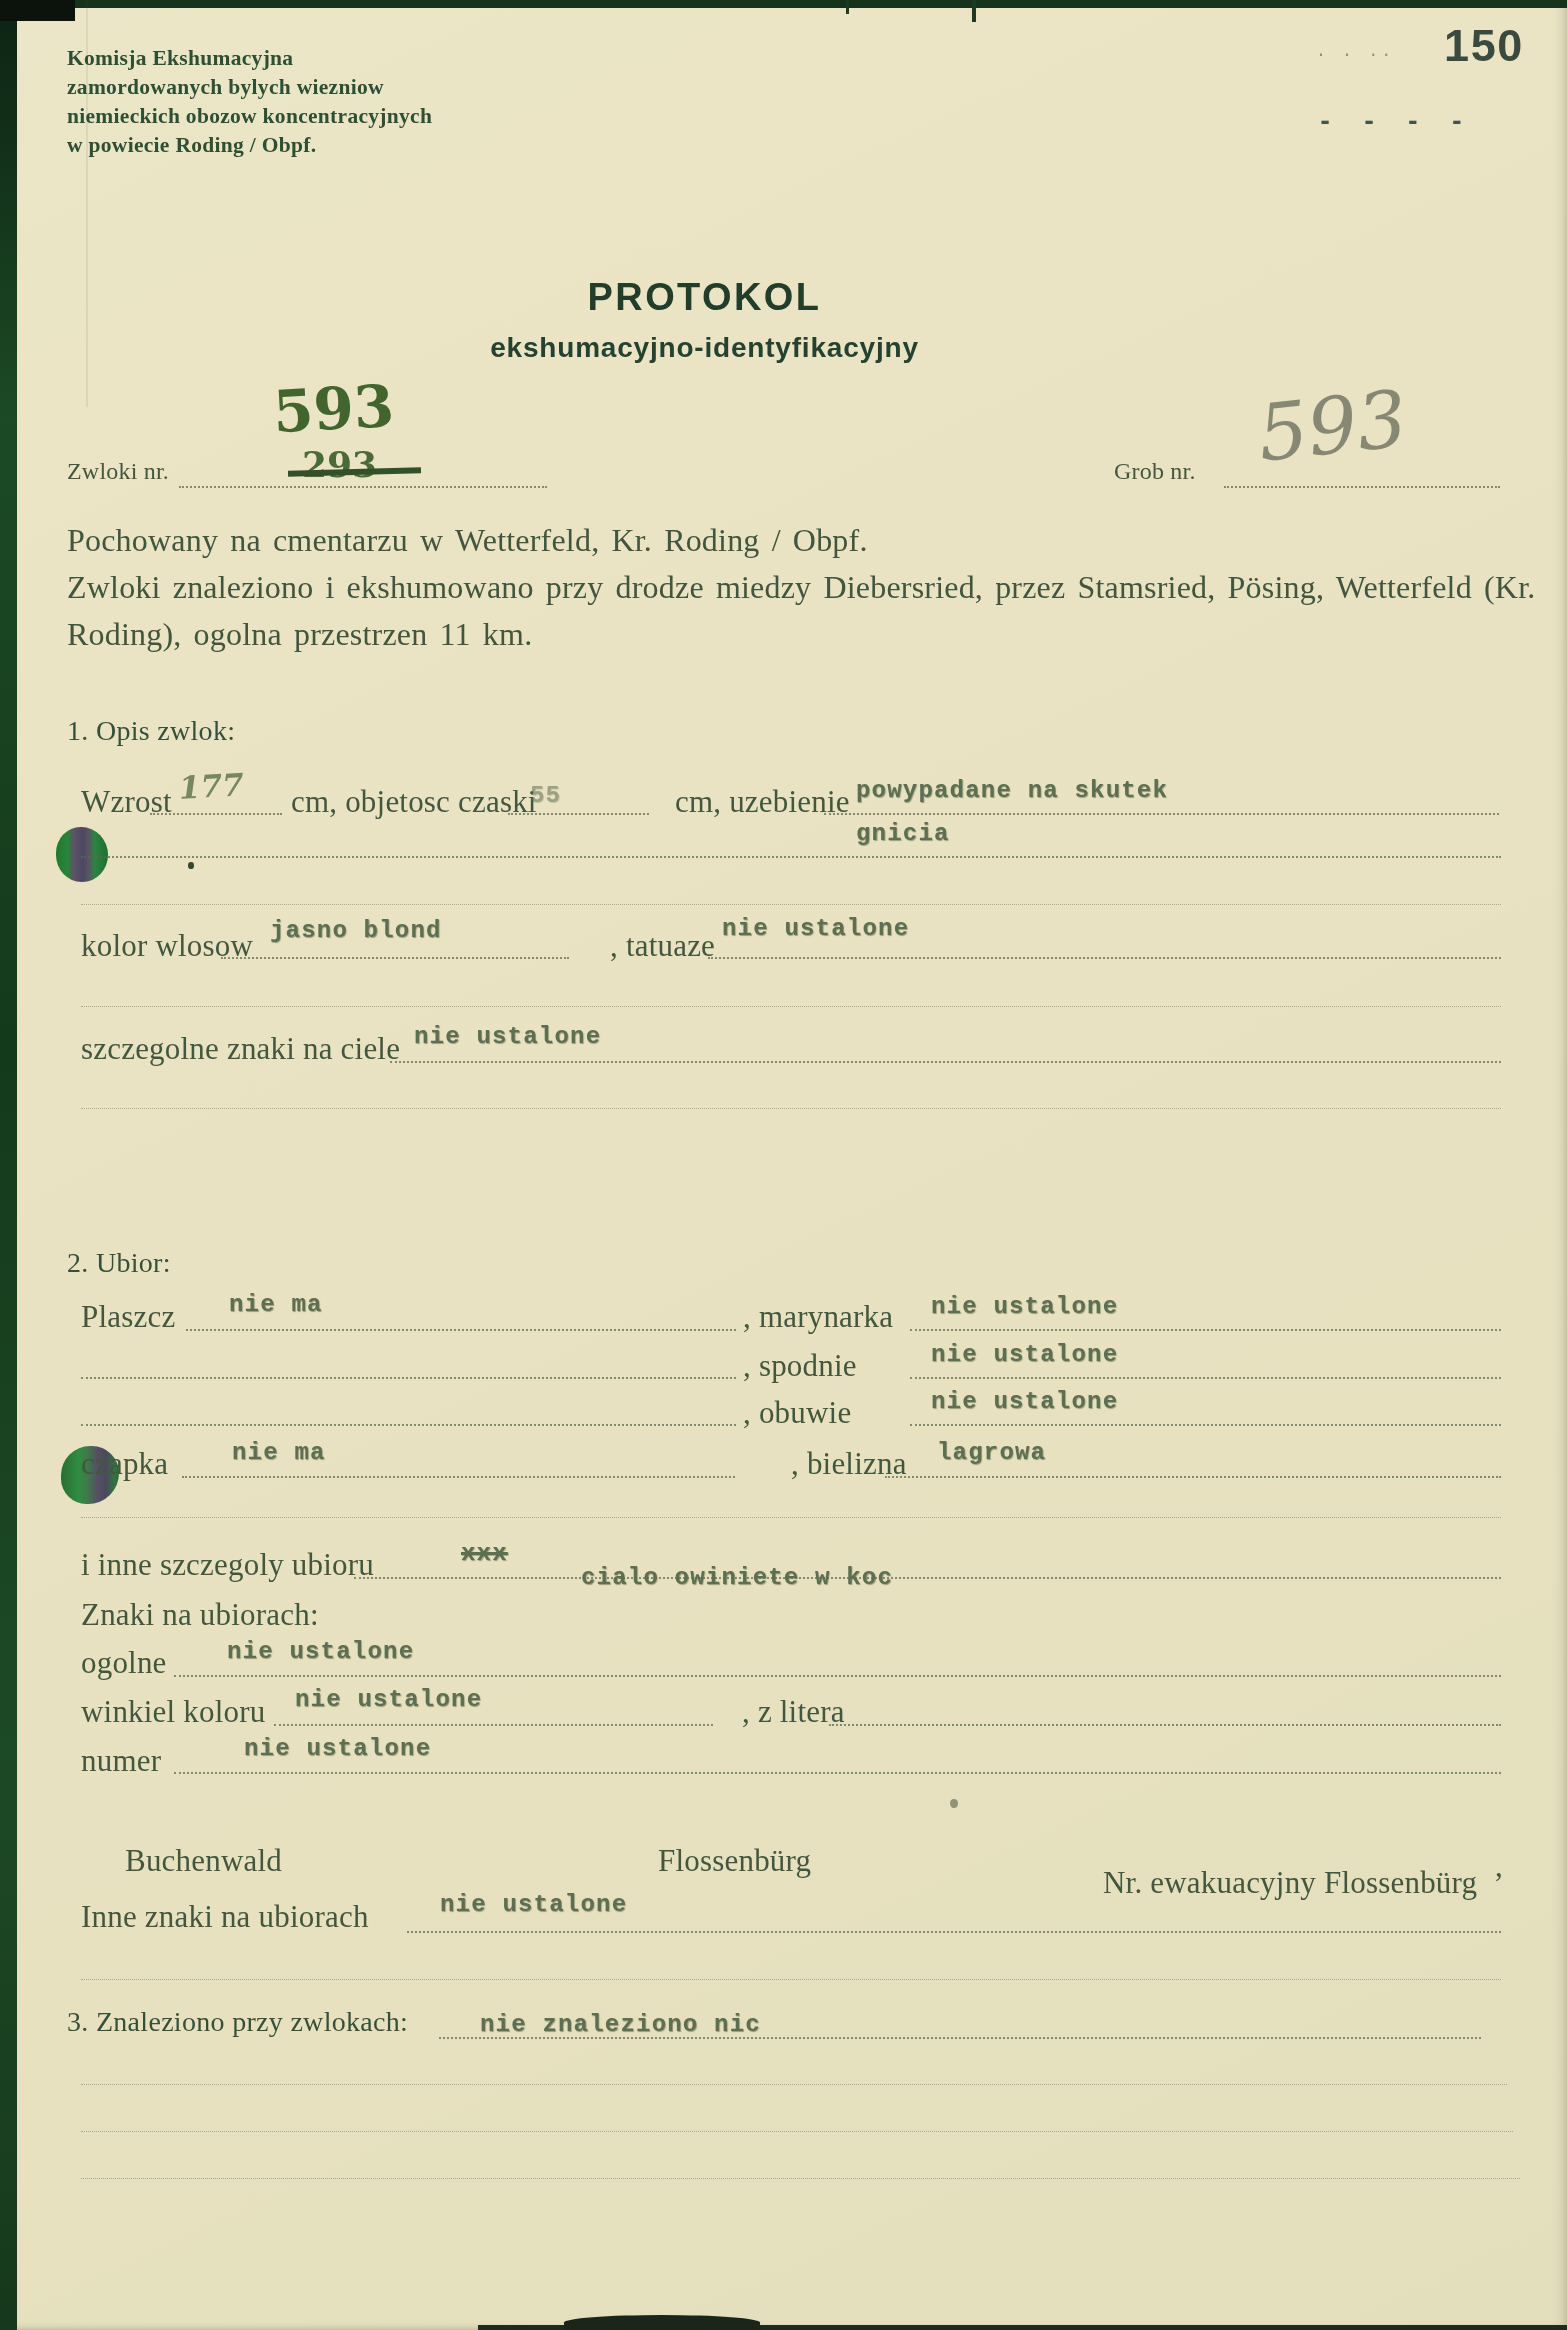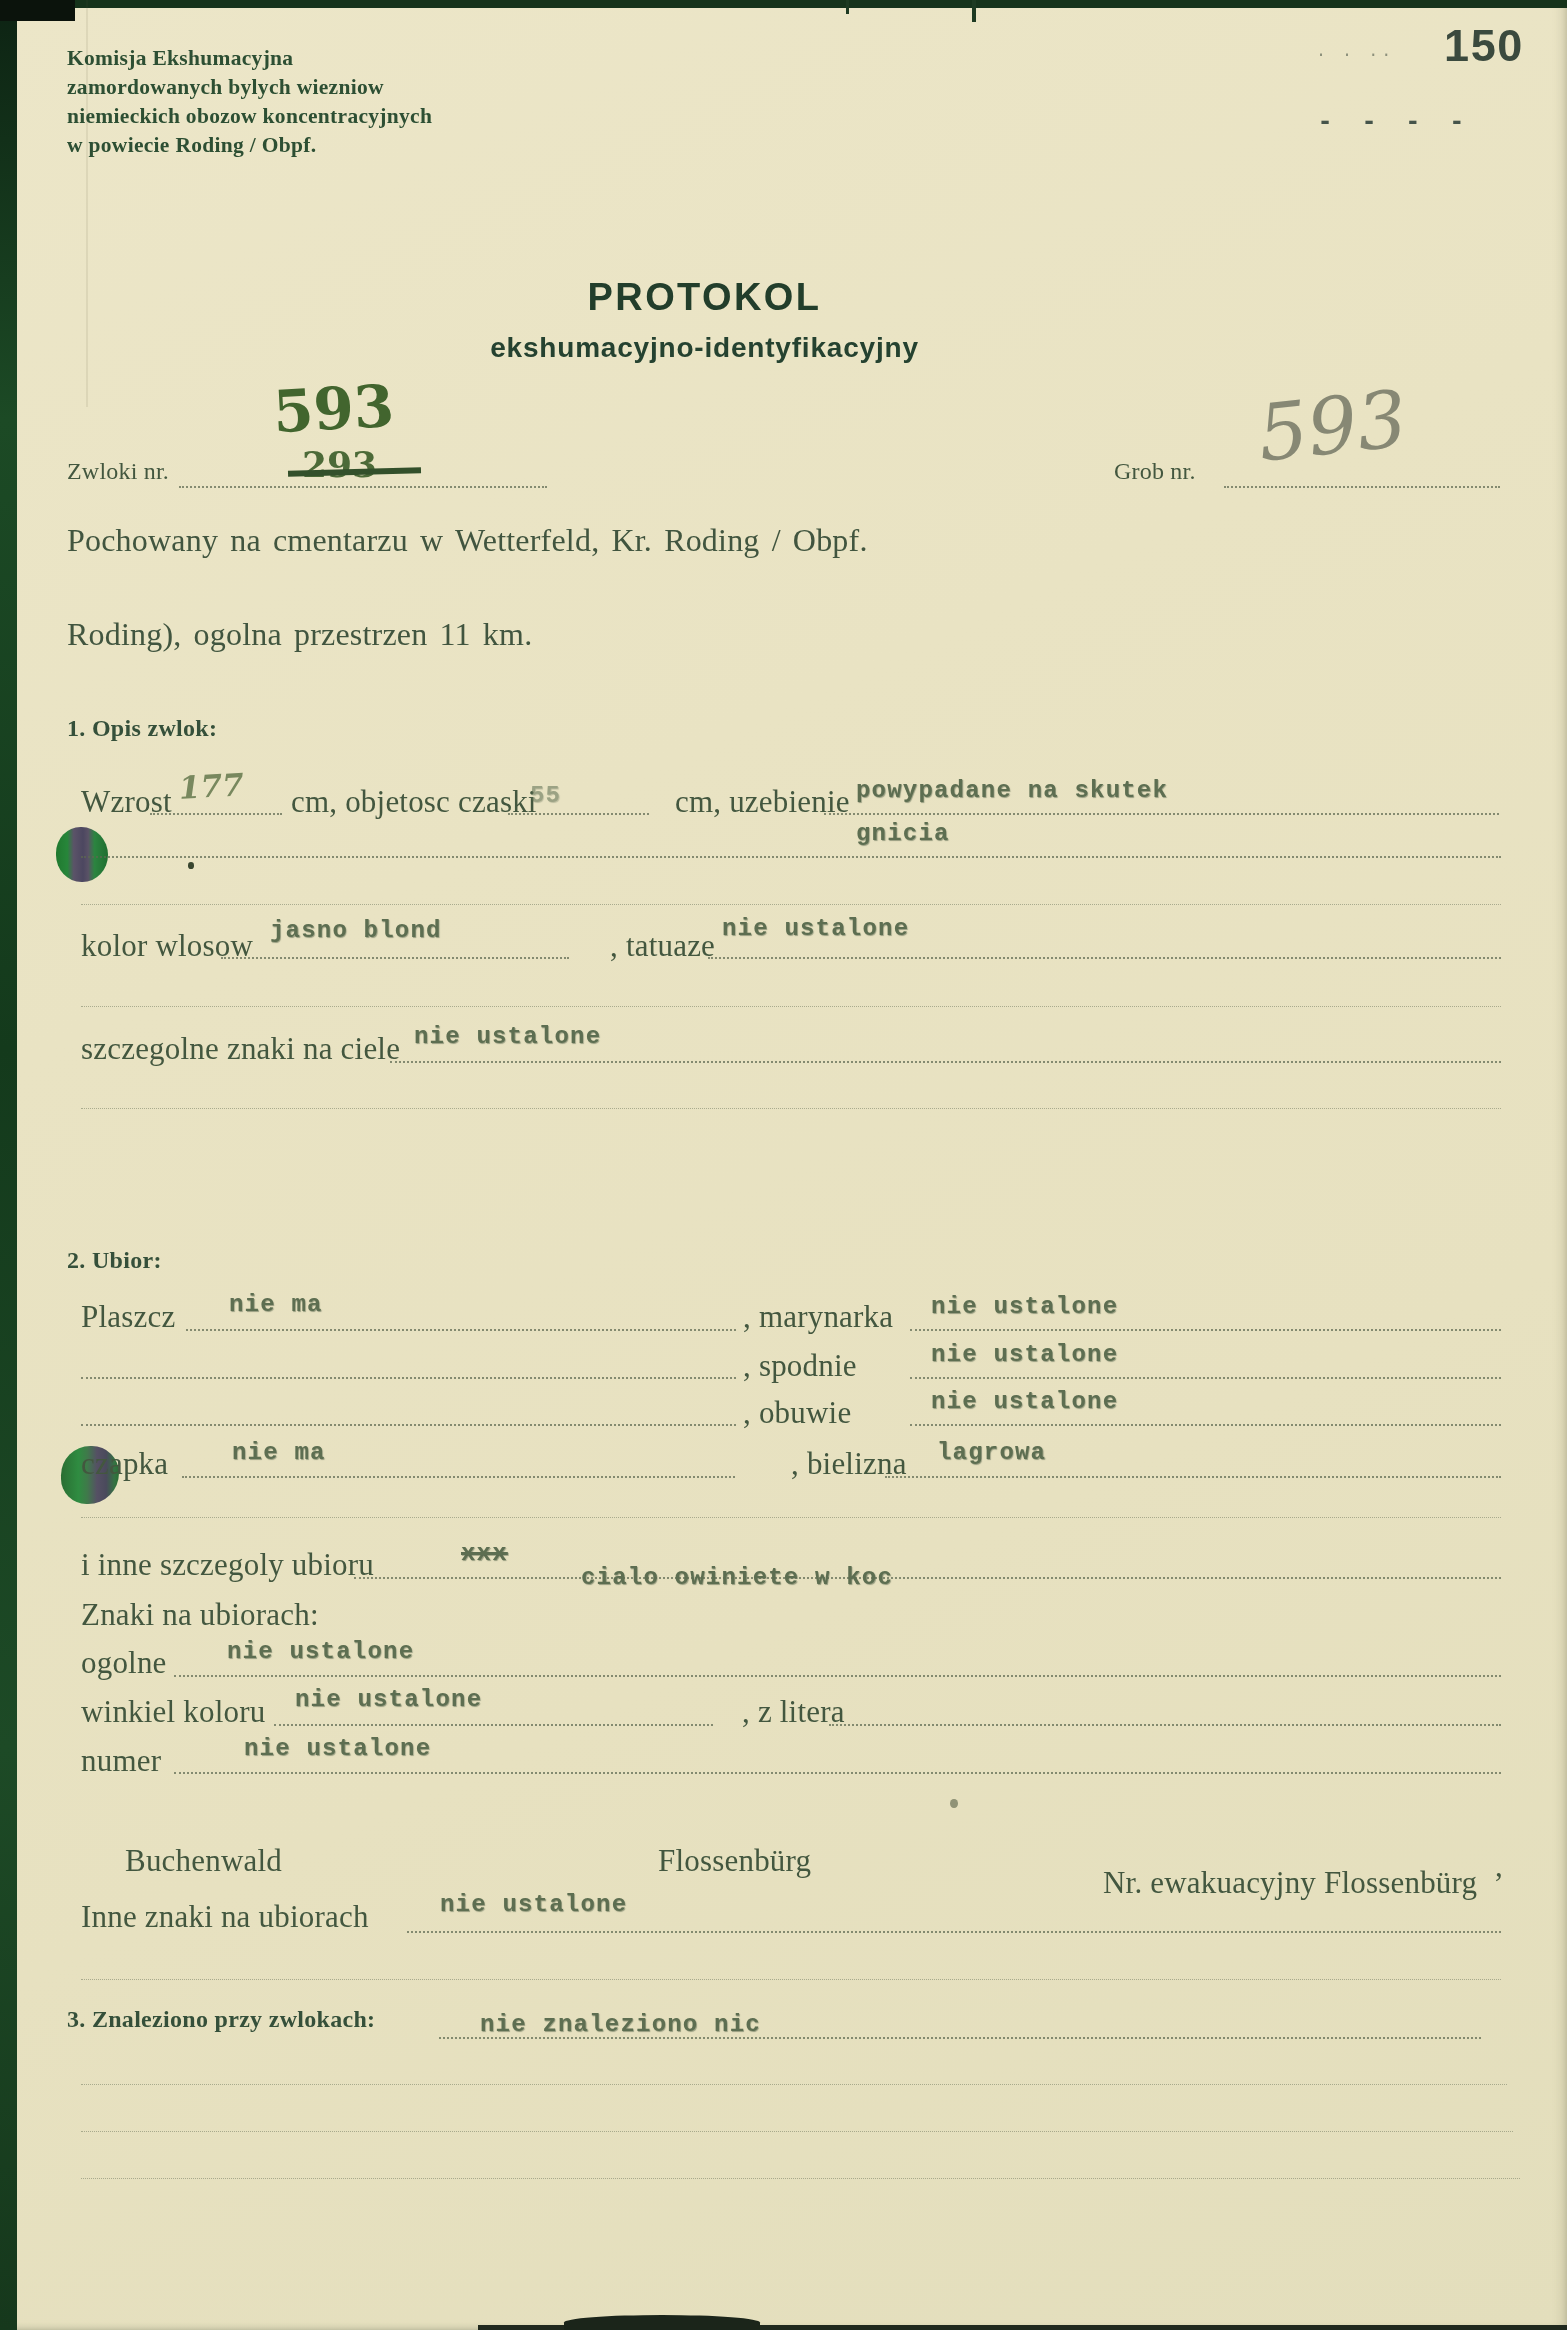--- a/index.html
+++ b/index.html
@@ -29,21 +29,21 @@
   .speck{position:absolute;border-radius:50%;background:#39462f;}
   
   .serif{font-family:"Liberation Serif", serif;color:#40543f;}
   .lh{font-weight:bold;color:#2d4f33;font-size:21.5px;line-height:29px;letter-spacing:0.3px;}
   .pageno{font-family:"Liberation Sans", sans-serif;color:#3b4a3e;font-size:45px;font-weight:600;letter-spacing:1.6px;}
   .marks{font-family:"DejaVu Sans", sans-serif;color:rgba(62,74,62,.55);font-size:19px;letter-spacing:7px;}
   .dashes{font-family:"DejaVu Sans Mono", monospace;color:#45544a;font-size:23.5px;font-weight:bold;letter-spacing:7.8px;}
   .title-main{font-family:"Liberation Sans", sans-serif;font-weight:bold;font-size:38px;letter-spacing:2.4px;color:#223e2b;text-align:center;}
   .title-sub{font-family:"Liberation Sans", sans-serif;font-weight:bold;font-size:28px;letter-spacing:0.8px;color:#254230;text-align:center;}
   .lbl{font-size:31px;color:#43573f;letter-spacing:0.2px;}
-  .lbl-b{font-size:24px;font-weight:bold;color:#35503a;letter-spacing:0.3px;}
+  .lbl-b{font-size:28px;font-weight:normal;color:#35503a;letter-spacing:0.3px;}
   .typed{font-family:"Liberation Mono", monospace;font-weight:bold;font-size:24px;color:#5d6e51;
     letter-spacing:1.2px;text-shadow:0.8px 0.8px 0.9px rgba(86,100,74,.55);white-space:nowrap;}
   .typed.faint{opacity:.55;}
   .typed.crossed{text-decoration:line-through;text-decoration-thickness:3.1px;}
   .hand-zwloki{font-family:"DejaVu Serif", serif;font-weight:bold;font-size:58px;color:#42652e;transform:rotate(-3deg);}
   .hand-crossed{font-family:"DejaVu Serif", serif;font-weight:bold;font-size:36px;color:#4c6a38;}
   .strikebar{position:absolute;height:5.5px;background:#33502b;transform:rotate(-1.5deg);}
   .hand-grob{font-family:"DejaVu Serif", serif;font-style:italic;font-size:78px;color:rgba(126,128,110,.92);transform:rotate(-6deg);}
   .hand-sm{font-family:"DejaVu Serif", serif;font-style:italic;font-weight:bold;font-size:31px;color:#78885e;transform:rotate(-3deg);}
   .dotline{position:absolute;height:0;border-bottom:2.4px dotted rgba(93,104,80,.72);}
@@ -84,20 +84,21 @@
   <div class="dotline" style="left:179px;top:486px;width:368px;"></div>
   <div class="abs hand-zwloki" style="left:273px;top:375px;">593</div>
   <div class="abs hand-crossed" style="left:302px;top:443px;">293</div>
   <div class="strikebar" style="left:288px;top:469px;width:133px;"></div>
 
   <div class="abs serif lbl" style="left:1114px;top:458px;font-size:24px;">Grob nr.</div>
   <div class="dotline" style="left:1224px;top:486px;width:276px;"></div>
   <div class="abs hand-grob" style="left:1258px;top:381px;">593</div>
 
   <div class="abs para" style="left:67px;top:522px;">Pochowany na cmentarzu w Wetterfeld, Kr. Roding / Obpf.</div>
+  <div class="abs para" style="left:67px;top:569px;">Zwloki znaleziono i ekshumowano przy drodze miedzy Diebersried, przez Stamsried, Pösing, Wetterfeld (Kr.</div>
   <div class="abs para" style="left:67px;top:616px;">Roding), ogolna przestrzen 11 km.</div>
 
   <div class="abs serif lbl-b" style="left:67px;top:715px;">1. Opis zwlok:</div>
 
   <div class="abs serif lbl" style="left:81px;top:784px;">Wzrost</div>
   <div class="dotline" style="left:150px;top:813px;width:132px;"></div>
   <div class="abs hand-sm" style="left:179px;top:768px;">177</div>
   <div class="abs serif lbl" style="left:291px;top:784px;">cm, objetosc czaski</div>
   <div class="dotline" style="left:508px;top:813px;width:141px;"></div>
   <div class="abs typed faint" style="left:530px;top:782px;">55</div>

